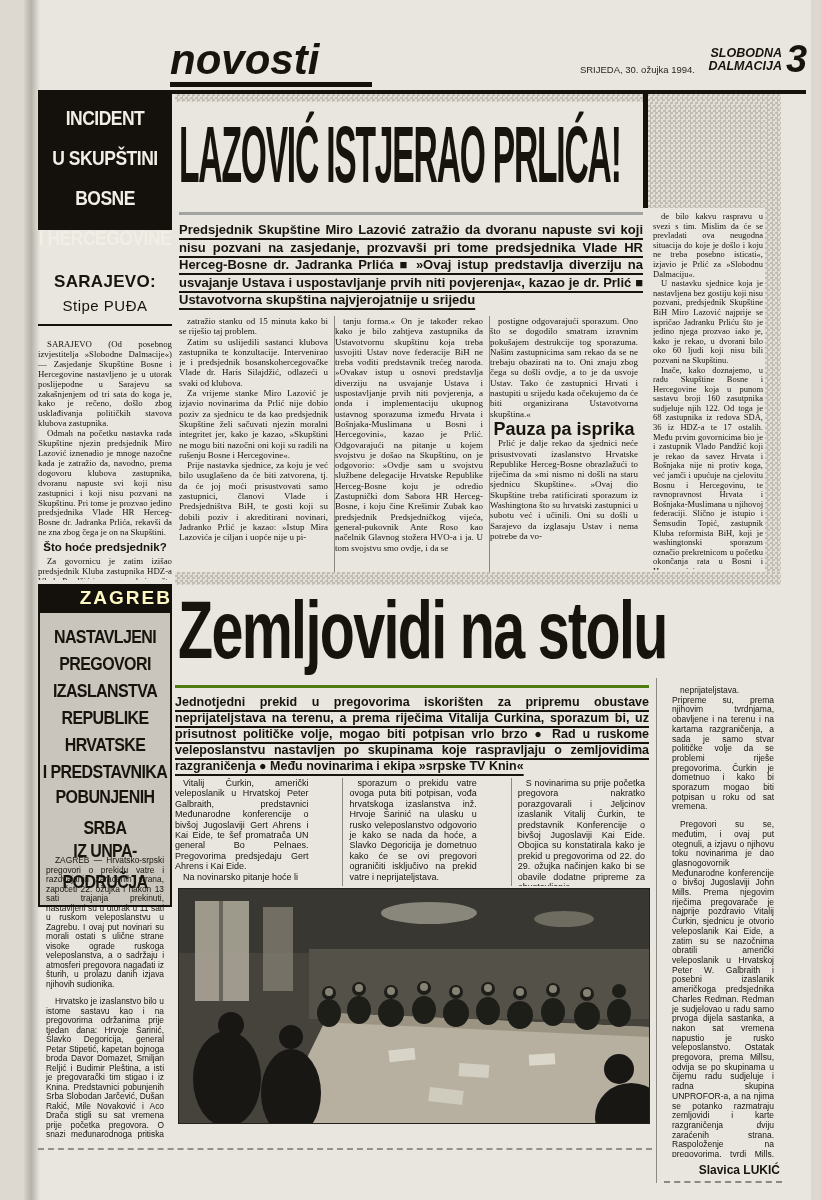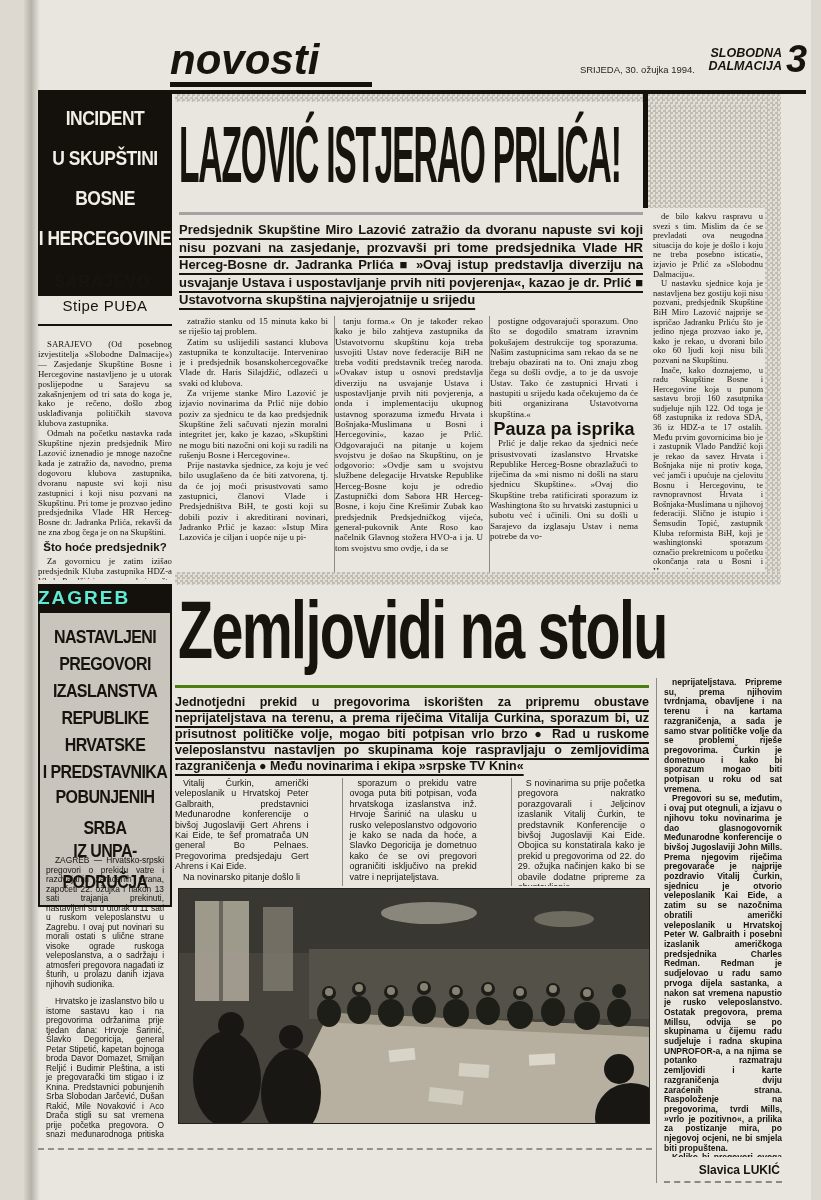--- a/index.html
+++ b/index.html
@@ -19,21 +19,21 @@
   .head-rule{position:absolute;left:170px;top:90px;width:636px;height:4px;background:#15120c;}
   .dateline{position:absolute;left:535px;top:64px;width:160px;text-align:right;
             font-family:"Liberation Sans",sans-serif;font-size:9.5px;color:#2a271f;}
   .masthead{position:absolute;left:698px;top:47px;width:84px;text-align:right;
             font-family:"Liberation Sans",sans-serif;font-weight:bold;font-style:italic;
             font-size:12.5px;line-height:13px;}
   .pagenum{position:absolute;left:786px;top:38px;font-family:"Liberation Sans",sans-serif;
            font-weight:bold;font-style:italic;font-size:38px;}
 
   
-  .kicker1{position:absolute;left:38px;top:90px;width:134px;height:206px;background:#14110c;
+  .kicker1{position:absolute;left:38px;top:90px;width:134px;height:140px;background:#14110c;
            color:#f1eee6;text-align:center;font-family:"Liberation Sans",sans-serif;
            font-weight:bold;font-size:17.5px;letter-spacing:-0.5px;padding-top:8px;box-sizing:border-box;}
   .kicker1 p{margin:0;line-height:40px;transform:scaleY(1.12);}
   .sarajevo{position:absolute;left:38px;top:272px;width:134px;text-align:center;
             font-family:"Liberation Sans",sans-serif;border-bottom:2px solid #15120c;padding-bottom:10px;}
   .sarajevo .loc{font-size:17px;font-weight:bold;letter-spacing:.3px;}
   .sarajevo .rep{font-size:15px;margin-top:5px;letter-spacing:.5px;}
   .sb1-text{position:absolute;left:38px;top:340px;width:134px;height:240px;overflow:hidden;
             font-size:8.8px;line-height:9.9px;text-align:justify;}
   .sb1-text p{margin:0;text-indent:9px;}
@@ -61,21 +61,21 @@
   .a1-col + .a1-col{border-left:1px solid #8d897f;padding-left:0;}
   .a1-col p{margin:0;text-indent:8px;}
   .crosshead{font-family:"Liberation Sans",sans-serif;font-weight:bold;font-size:18px;
              text-align:center;margin:5px 0 4px;text-indent:0 !important;}
   .a1-col4{position:absolute;left:478px;top:118px;width:110px;height:358px;overflow:hidden;
            font-size:8.5px;line-height:9.6px;text-align:justify;}
   .a1-col4 p{margin:0;text-indent:8px;}
 
   
   .zg{position:absolute;left:38px;top:584px;width:134px;font-family:"Liberation Sans",sans-serif;}
-  .zg-head{background:#14110c;color:#5eead4;font-weight:bold;font-size:19px;text-align:left;
+  .zg-head{background:#14110c;color:#fef9c3;font-weight:bold;font-size:19px;text-align:right;
            padding:3px 0 4px;letter-spacing:2px;}
   .zg-kicker{background:#c9c5bd;border:2px solid #15120c;border-top:none;padding:10px 1px 12px;
              text-align:center;font-weight:bold;font-size:16px;letter-spacing:-0.6px;}
   .zg-kicker p{margin:0;line-height:27px;transform:scaleY(1.15);}
   .sb2-text{position:absolute;left:38px;top:848px;width:134px;height:292px;overflow:hidden;
             font-family:"Liberation Sans",sans-serif;font-size:8.4px;line-height:9.5px;text-align:justify;}
   .sb2-text p{margin:8px;text-indent:9px;}
 
   
   .a2-headline{position:absolute;left:178px;top:584px;width:640px;height:88px;}
@@ -88,21 +88,21 @@
         text-decoration:underline;text-decoration-thickness:1.5px;text-underline-offset:3.5px;margin-top:7px;}
   .a2-cols{position:absolute;left:175px;top:778px;width:476px;height:108px;display:flex;gap:28px;}
   .a2-col{width:158px;box-sizing:border-box;padding-right:6px;overflow:hidden;
           font-family:"Liberation Sans",sans-serif;font-size:9px;line-height:10.4px;text-align:justify;}
   .a2-col + .a2-col{border-left:1px solid #8d897f;padding-left:6px;}
   .a2-col p{margin:0;text-indent:8px;}
   .a2-col4{position:absolute;left:656px;top:678px;width:126px;height:505px;box-sizing:border-box;
            border-left:1px solid #8d897f;padding-left:7px;display:flex;flex-direction:column;
            font-family:"Liberation Sans",sans-serif;}
   .a2-col4 .paras{flex:1;overflow:hidden;font-size:8.5px;line-height:9.7px;text-align:justify;}
-  .a2-col4 .paras p{margin:0;text-indent:8px;font-weight:bold;}
+  .a2-col4 .paras p{margin:8px;text-indent:8px;}
   .byline{font-weight:bold;font-size:12px;text-align:right;margin:6px 2px 4px 0;}
   .byline-rule{border-top:2px dashed #8d897f;}
 
   .photo{position:absolute;left:178px;top:888px;width:470px;height:234px;border:1px solid #23211c;
          background:#44413b;}
   .caption-row{position:absolute;left:178px;top:1127px;width:472px;display:flex;
                justify-content:space-between;align-items:flex-end;
                font-family:"Liberation Sans",sans-serif;}
   .caption{font-style:italic;font-weight:bold;font-size:11px;}
   .credit{font-size:7.5px;color:#2a271f;}
@@ -202,21 +202,21 @@
       <p>Hrvatsko je izaslanstvo bilo u istome sastavu kao i na pregovorima održanima prije tjedan dana: Hrvoje Šarinić, Slavko Degoricija, general Petar Stipetić, kapetan bojnoga broda Davor Domazet, Smiljan Reljić i Budimir Pleština, a isti je pregovarački tim stigao i iz Knina. Predstavnici pobunjenih Srba Slobodan Jarčević, Dušan Rakić, Mile Novaković i Aco Drača stigli su sat vremena prije početka pregovora. O snazi međunarodnoga pritiska na zaraćene strane da potpišu sporazum o prekidu vatre govori i brojna međunarodna diplomatska ekipa koja posreduje u pregovorima: posebni izaslanik Billa Clintona Charles Redman, posebni izaslanik Borisa Jeljcina</p>
     </div>
 
   <div class="a2-headline">
     <span>Zemljovidi na stolu</span>
   </div>
   <div class="a2-standfirst">Jednotjedni prekid u pregovorima iskorišten za pripremu obustave neprijateljstava na terenu, a prema riječima Vitalija Čurkina, sporazum bi, uz prisutnost političke volje, mogao biti potpisan vrlo brzo ● Rad u ruskome veleposlanstvu nastavljen po skupinama koje raspravljaju o zemljovidima razgraničenja ● Među novinarima i ekipa »srpske TV Knin«</div>
   <div class="a2-cols">
     <div class="a2-col">
         <p>Vitalij Čurkin, američki veleposlanik u Hrvatskoj Peter Galbraith, predstavnici Međunarodne konferencije o bivšoj Jugoslaviji Gert Ahrens i Kai Eide, te šef promatrača UN general Bo Pelnaes. Pregovorima predsjedaju Gert Ahrens i Kai Eide.</p>
-        <p>Na novinarsko pitanje došlo li</p>
+        <p>Na novinarsko pitanje hoće li</p>
       </div>
     <div class="a2-col">
         <p>sporazum o prekidu vatre ovoga puta biti potpisan, vođa hrvatskoga izaslanstva inž. Hrvoje Šarinić na ulasku u rusko veleposlanstvo odgovorio je kako se nada da hoće, a Slavko Degoricija je dometnuo kako će se ovi pregovori ograničiti isključivo na prekid vatre i neprijateljstava.</p>
       </div>
     <div class="a2-col">
         <p>S novinarima su prije početka pregovora nakratko porazgovarali i Jeljcinov izaslanik Vitalij Čurkin, te predstavnik Konferencije o bivšoj Jugoslaviji Kai Eide. Obojica su konstatirala kako je prekid u pregovorima od 22. do 29. ožujka načinjen kako bi se obavile dodatne pripreme za obustavljanje</p>
       </div>
   </div>
   <div class="a2-col4">
     <div class="paras">

